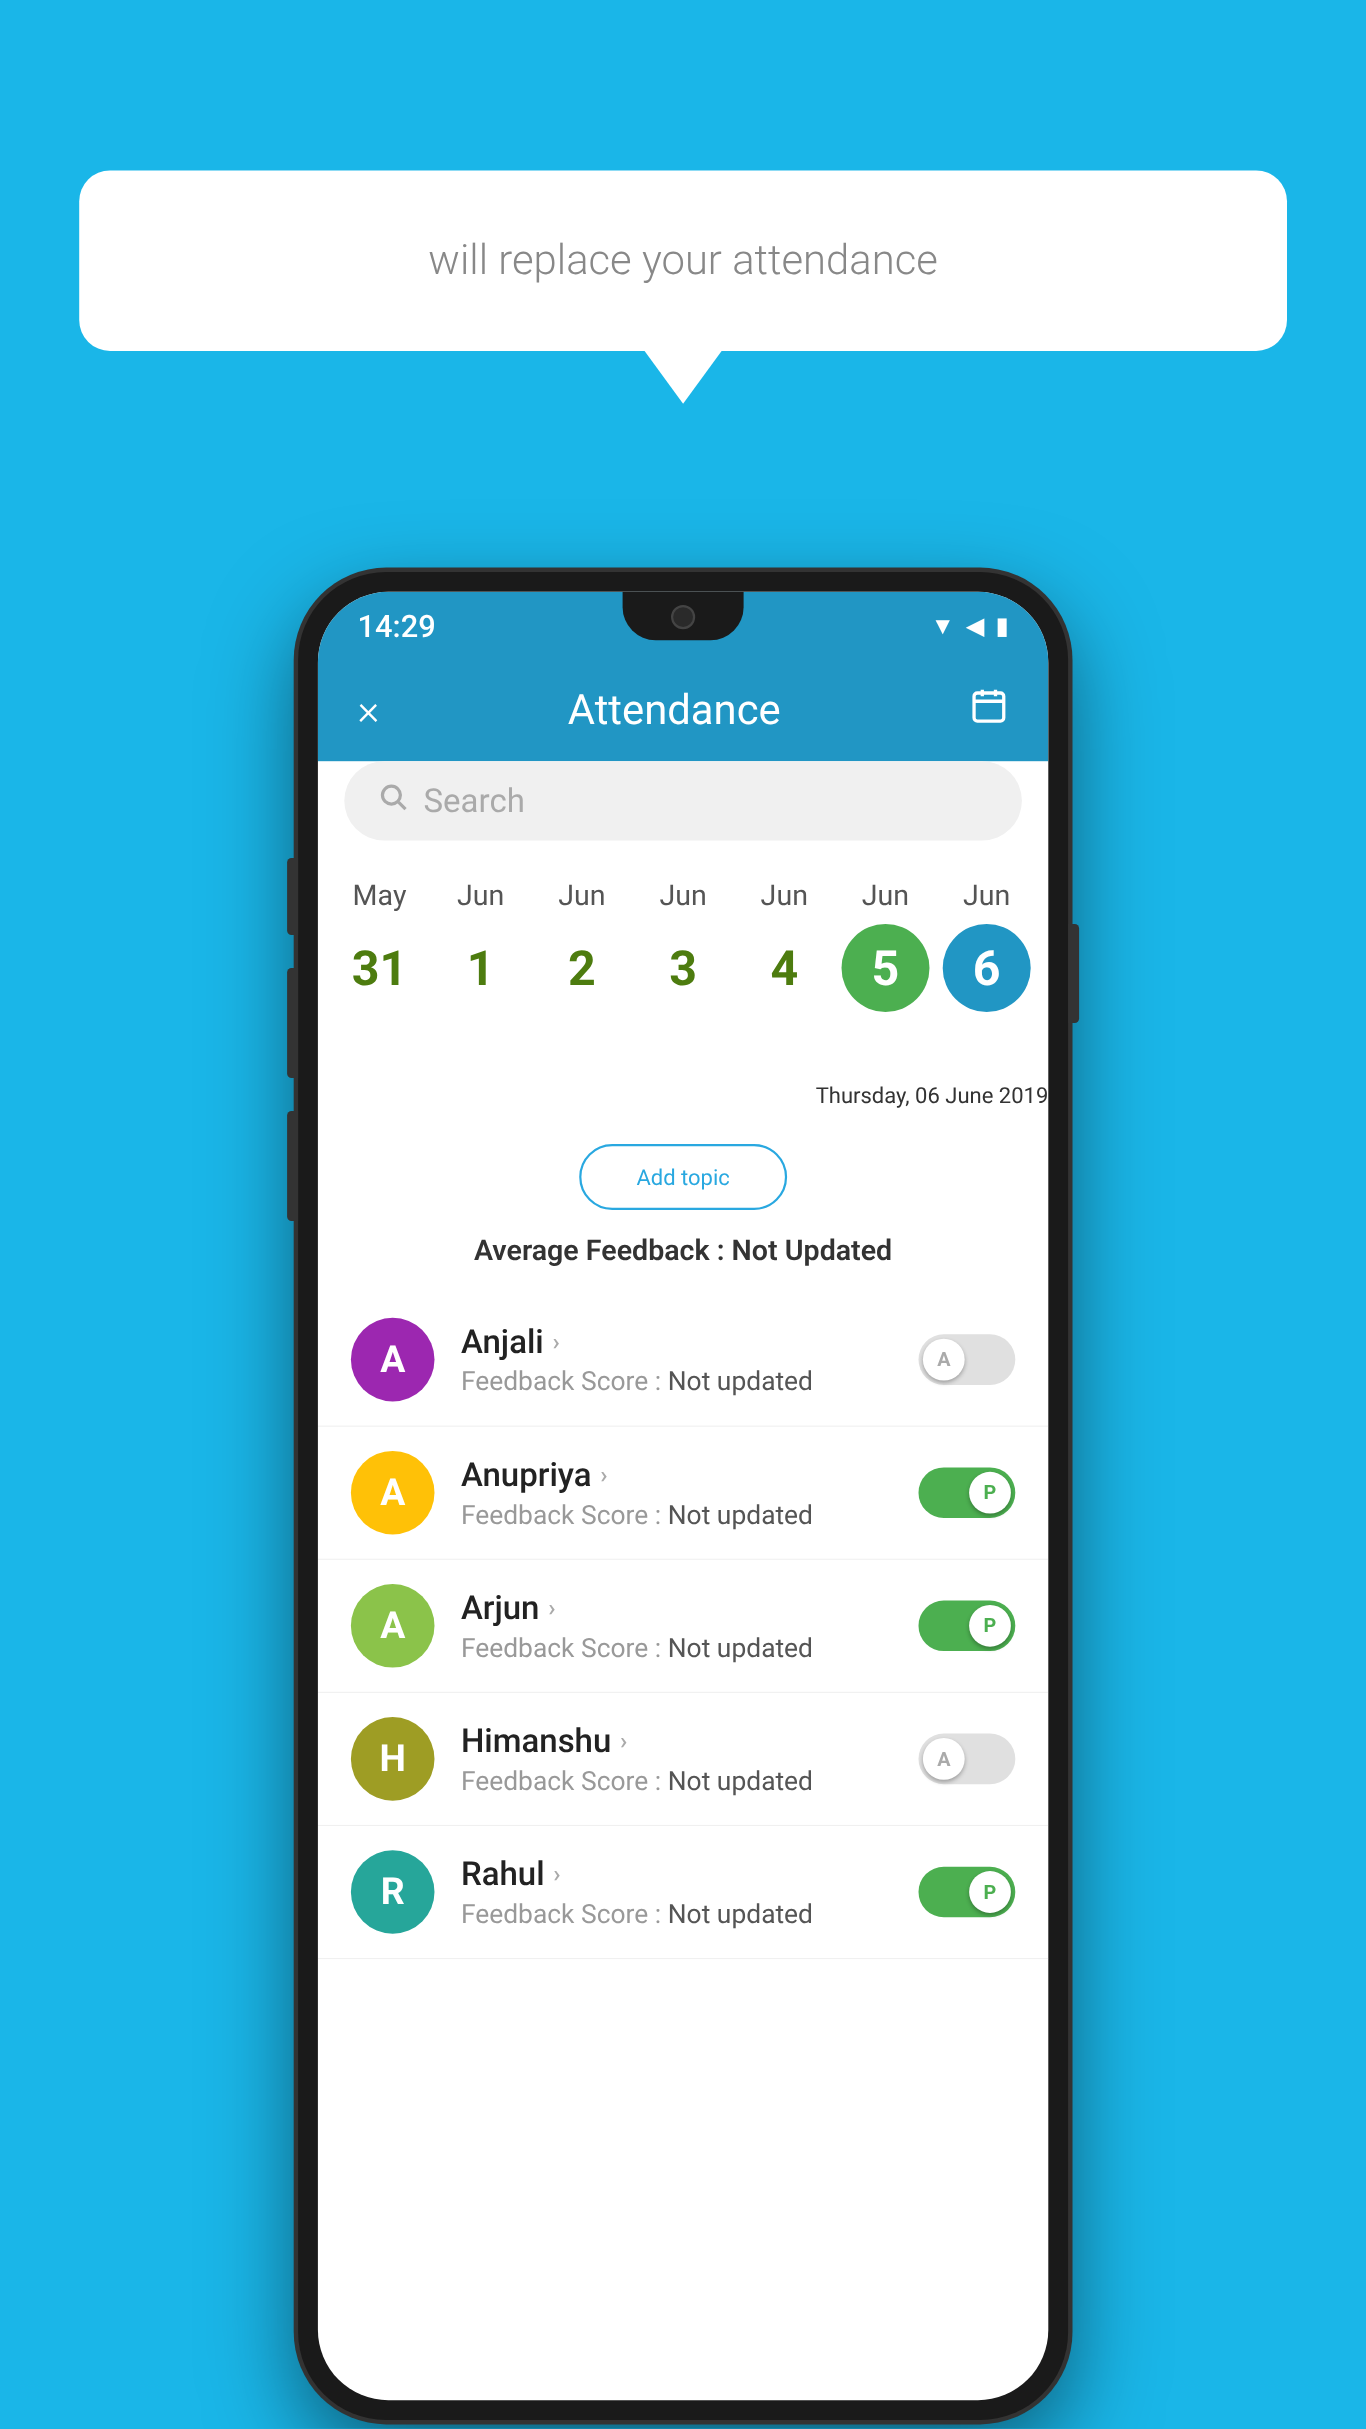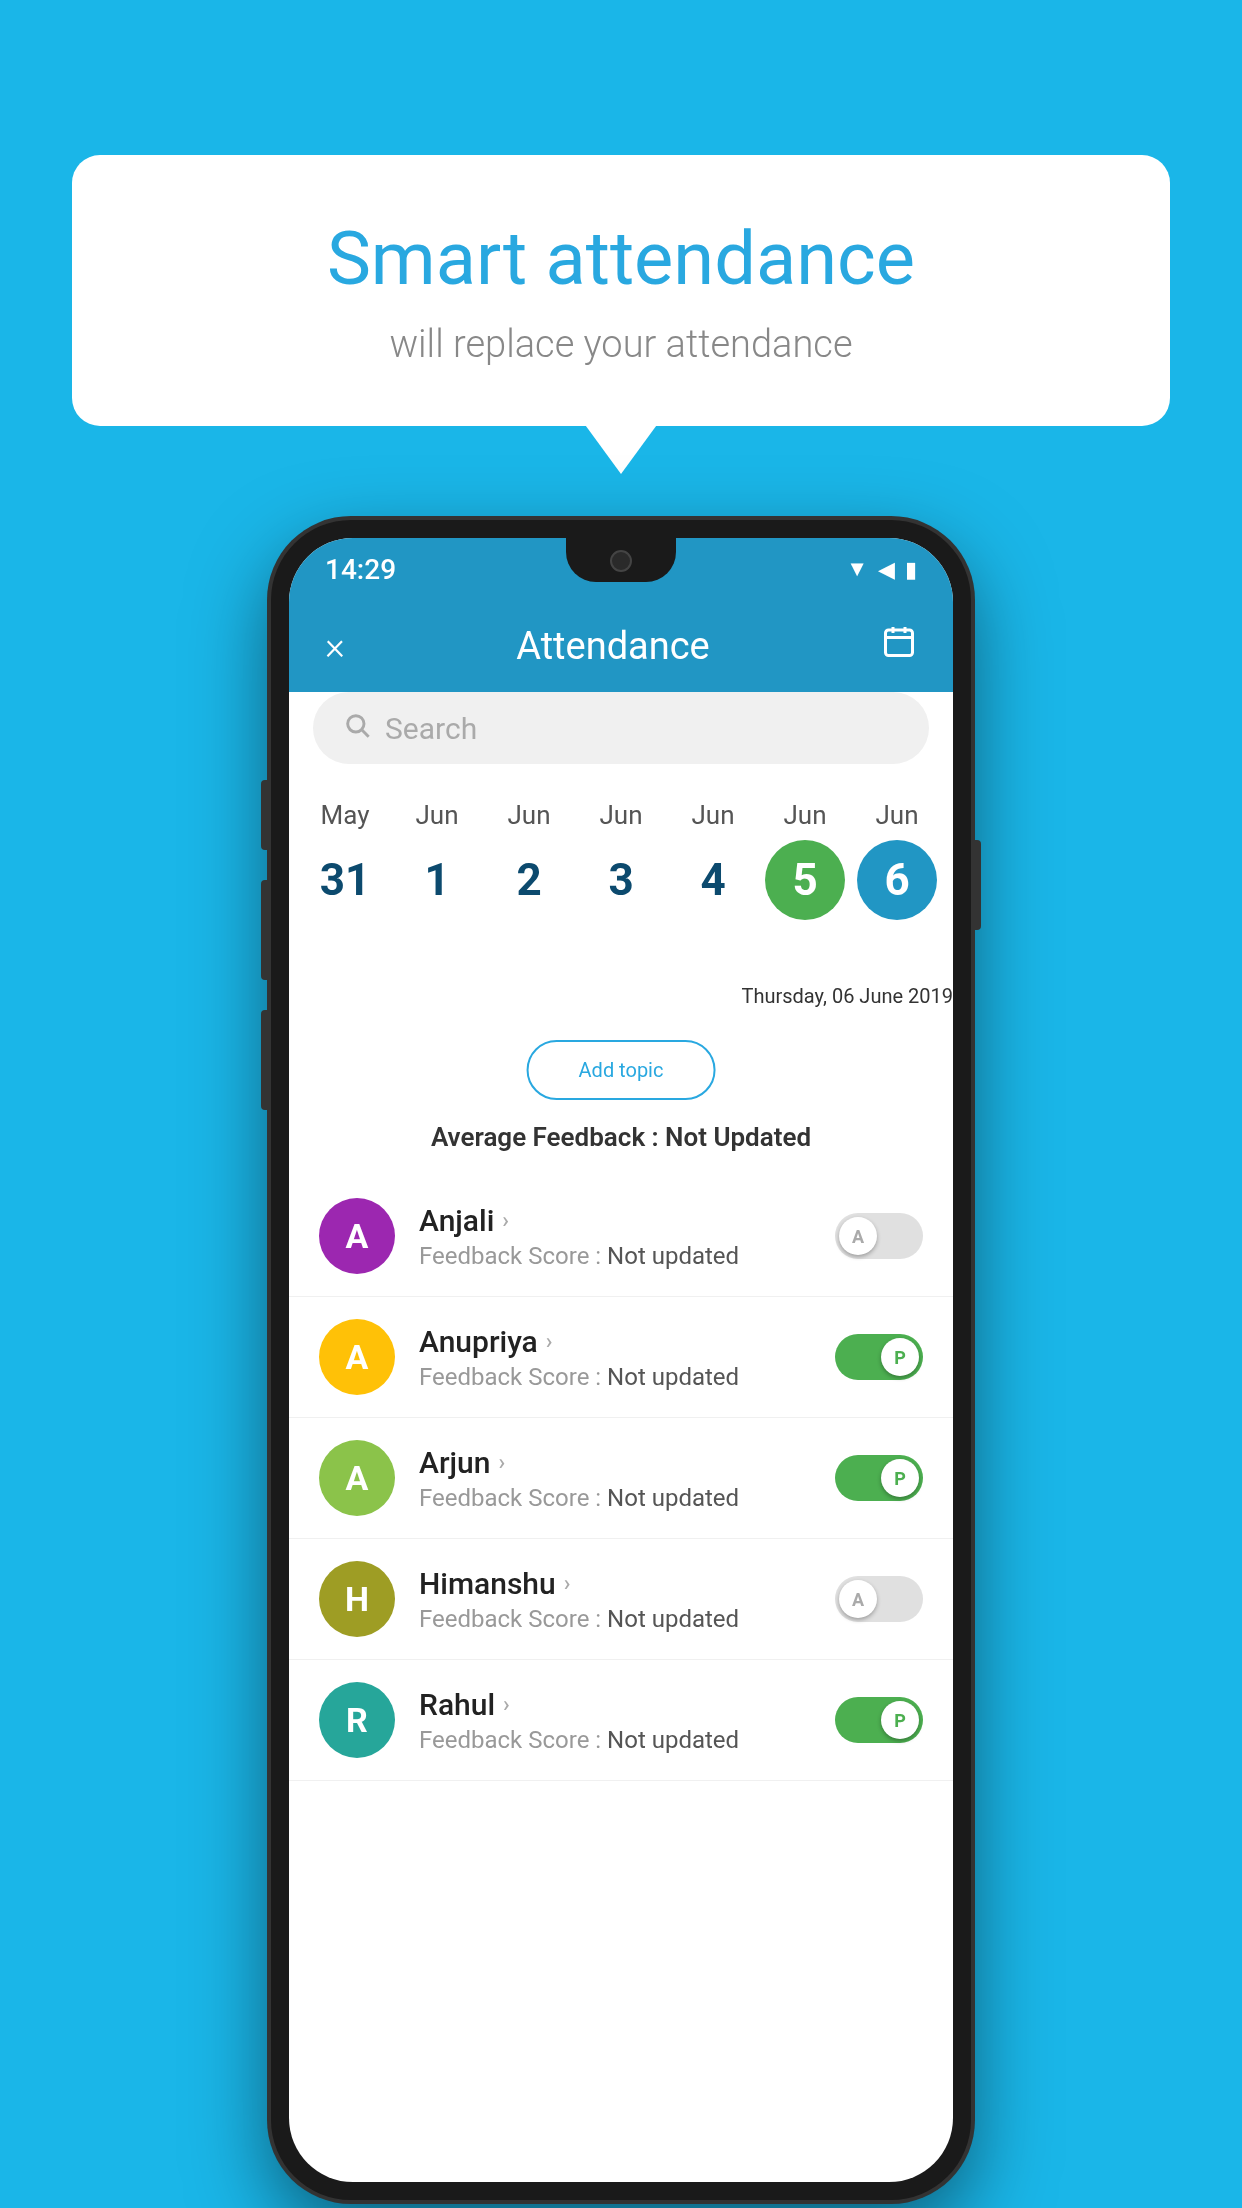--- a/index.html
+++ b/index.html
@@ -241,21 +241,21 @@
       width: 86px;
     }
     .cal-month {
       font-size: 26px;
       color: #555;
       font-weight: 400;
     }
     .cal-num {
       font-size: 44px;
       font-weight: 700;
-      color: #0c4a6e;
+      color: #4d7c0f;
       width: 80px;
       height: 80px;
       display: flex;
       align-items: center;
       justify-content: center;
       border-radius: 50%;
     }
     .cal-num.green {
       background: #4caf50;
       color: white;
@@ -403,21 +403,20 @@
     }
     .toggle.on .toggle-knob {
       color: #4caf50;
     }
   </style>
 </head>
 <body>
 
 <div class="speech-bubble-container">
   <div class="speech-bubble">
-    <div class="bubble-title">Smart attendance</div>
     <div class="bubble-subtitle">will replace your attendance</div>
   </div>
 </div>
 
 <div class="phone-container">
   <div class="phone-body">
     <div class="phone-btn-right"></div>
     <div class="phone-btn-left1"></div>
     <div class="phone-btn-left2"></div>
     <div class="phone-btn-left3"></div>

